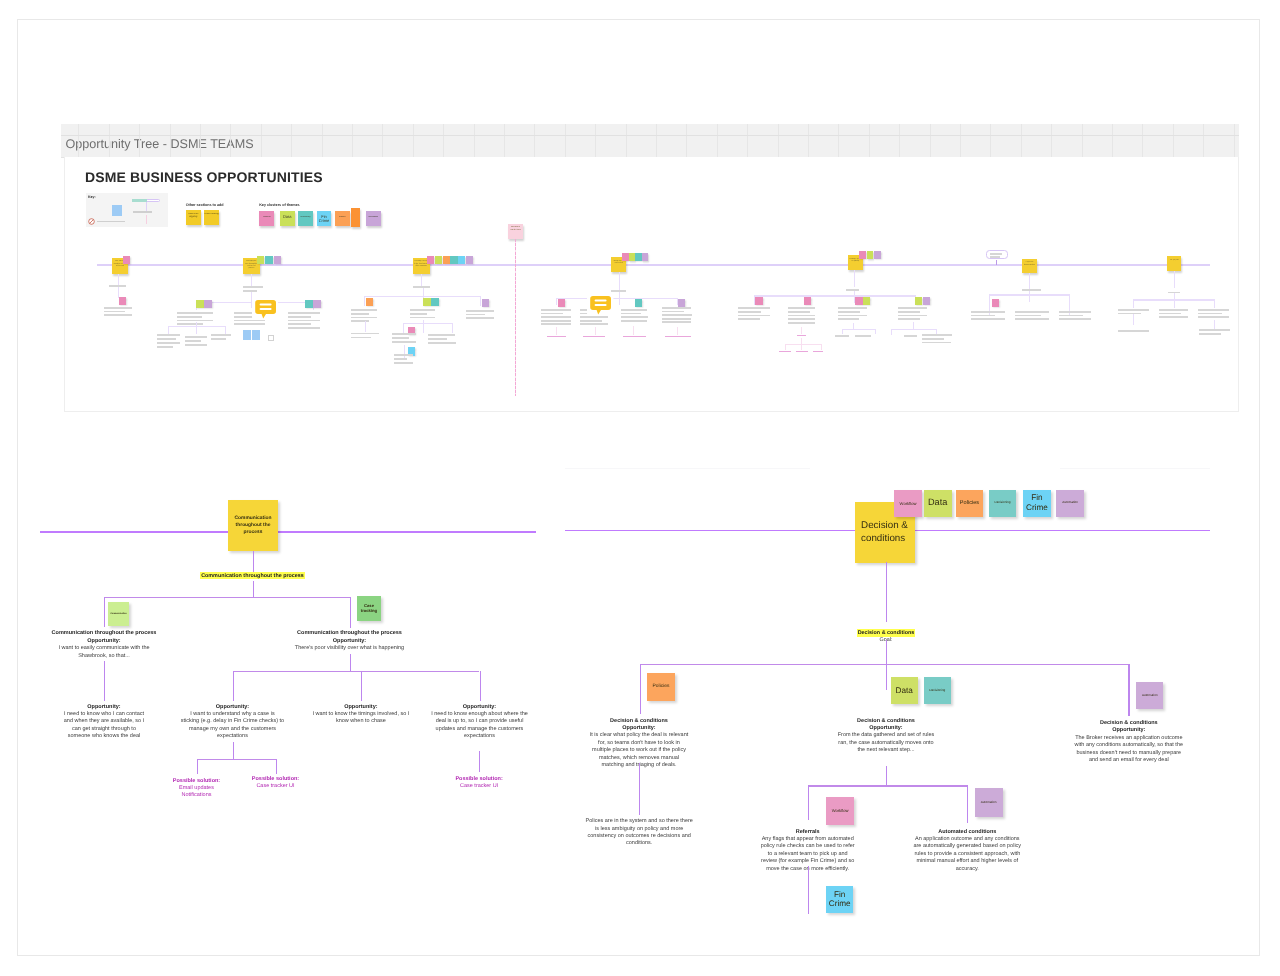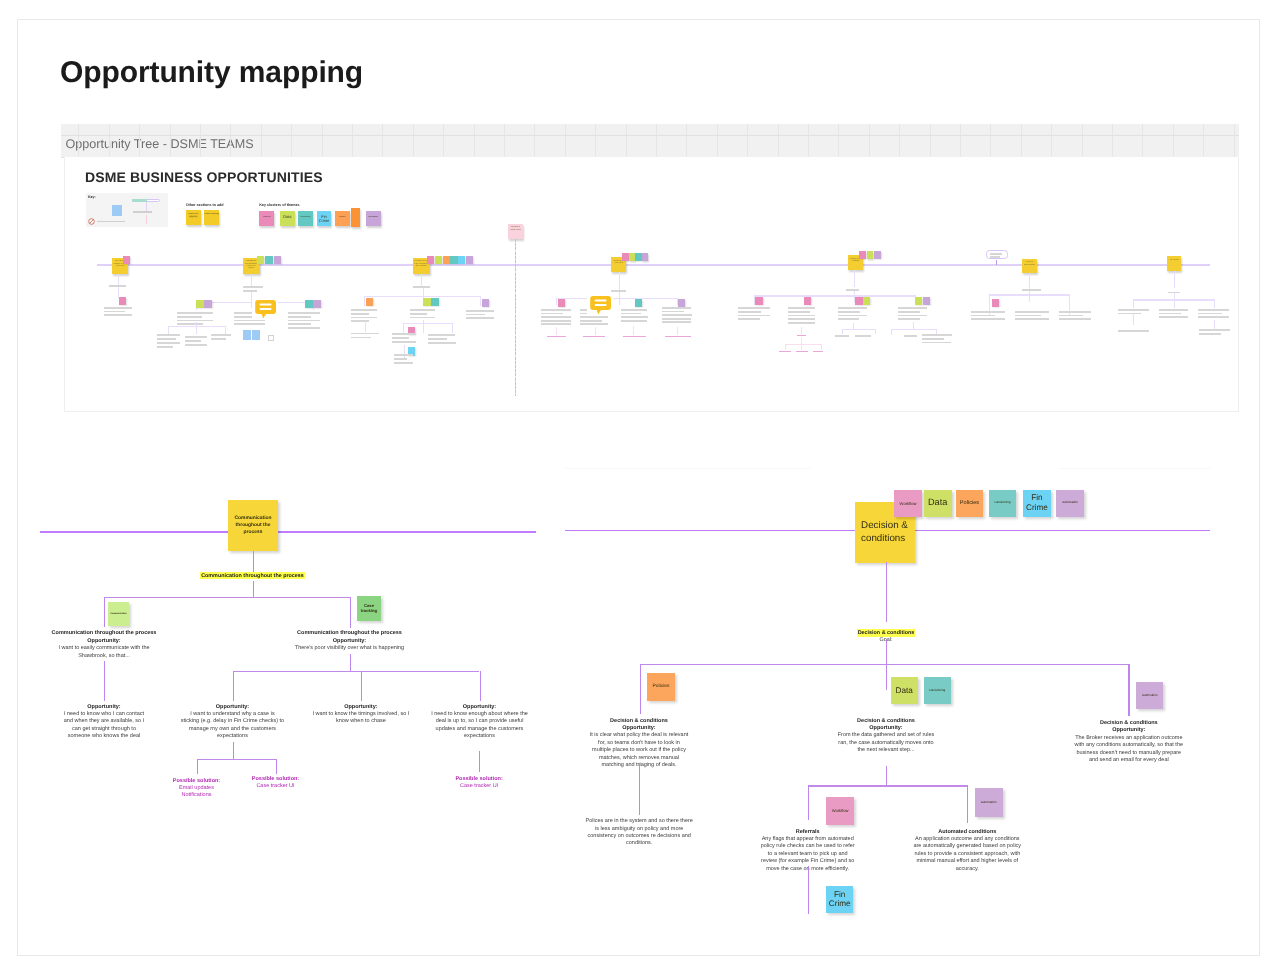--- a/index.html
+++ b/index.html
@@ -38,21 +38,20 @@
   .conn{position:absolute;background:#b385ef;}
   .note{position:absolute;box-sizing:border-box;display:flex;align-items:center;
         justify-content:center;text-align:center;overflow:hidden;color:#2d2d2d;}
   .txt{position:absolute;text-align:center;color:#3c3c3c;line-height:1.32;white-space:nowrap;}
   .hi{background:#ffff4d;font-weight:bold;color:#1e1e1e;}
 </style>
 </head>
 <body>
 
 <div class="page">
-  <div class="title">Opportunity mapping</div>
 
   <div class="board">
     <div class="gridhdr" id="gridhdr">
       <div class="boardtitle">Opportunity Tree - DSME TEAMS</div>
     <div class="gline" style="left: 17.4px;"></div>
         <div class="gline" style="left: 47.8px;"></div>
         <div class="gline" style="left: 78.2px;"></div>
         <div class="gline" style="left: 108.6px;"></div>
         <div class="gline" style="left: 139px;"></div>
         <div class="gline" style="left: 169.4px;"></div>

